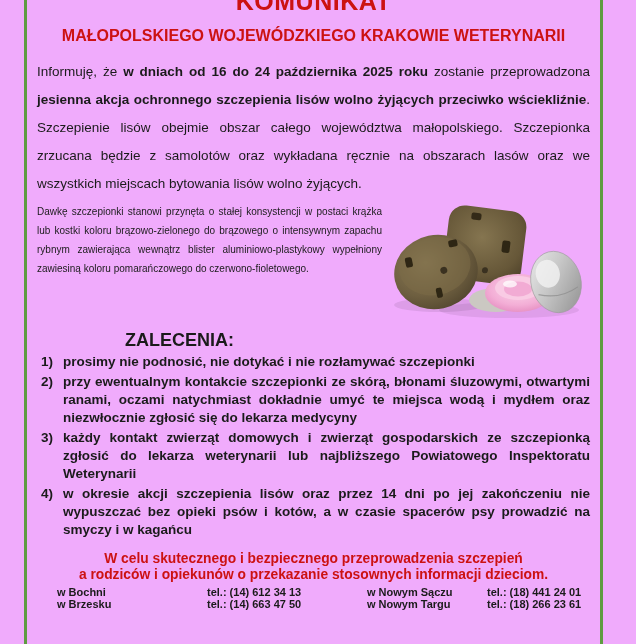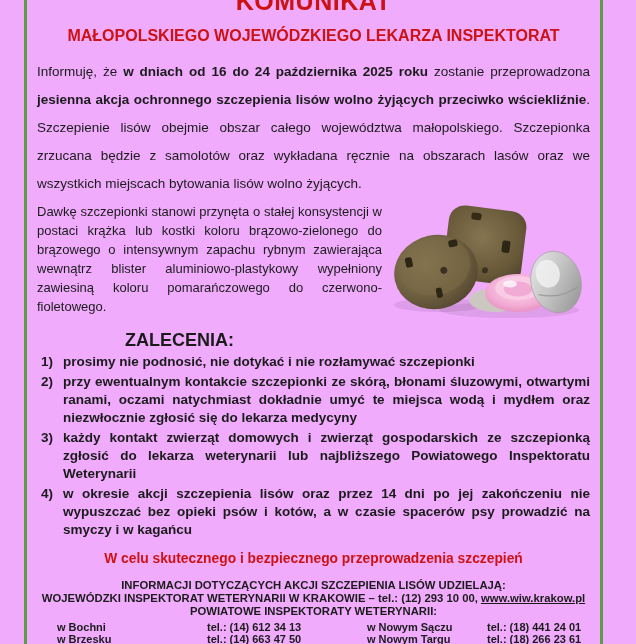--- a/index.html
+++ b/index.html
@@ -38,21 +38,21 @@
     margin-top:12px;
     font-size:13.5px; line-height:28px;
     text-align:justify;
   }
   .bait-row {
     margin-top:4px;
     display:flex; align-items:flex-start;
   }
   .bait-text {
     width:356px;
-    font-size:13px; line-height:19px;
+    font-size:10px; line-height:19px;
     text-align:justify;
   }
   .bait-photo { margin-left:2px; margin-top:-2px; }
   .rec-heading {
     margin-top:4px; margin-left:88px;
     font-size:18px; font-weight:bold;
     width:fit-content;
   }
   .rec-list {
     margin-top:2px;
@@ -95,21 +95,21 @@
 </style>
 </head>
 <body>
 
 <div class="page">
   <div class="frame"></div>
 
   <div class="content">
 
     <div class="title">KOMUNIKAT</div>
-    <div class="subtitle">MAŁOPOLSKIEGO WOJEWÓDZKIEGO LEKARZA INSPEKTORAT</div>
+    <div class="subtitle">MAŁOPOLSKIEGO WOJEWÓDZKIEGO KRAKOWIE WETERYNARII</div>
 
     <p class="intro"><span>Informuję, że </span><strong>w dniach od 16 do 24 października 2025 roku</strong><span> zostanie przeprowadzona </span><strong>jesienna akcja ochronnego szczepienia lisów wolno żyjących przeciwko wściekliźnie</strong><span>. Szczepienie lisów obejmie obszar całego województwa małopolskiego. Szczepionka zrzucana będzie z samolotów oraz wykładana ręcznie na obszarach lasów oraz we wszystkich miejscach bytowania lisów wolno żyjących.</span></p>
 
     <div class="bait-row">
       <p class="bait-text">Dawkę szczepionki stanowi przynęta o stałej konsystencji w postaci krążka lub kostki koloru brązowo-zielonego do brązowego o intensywnym zapachu rybnym zawierająca wewnątrz blister aluminiowo-plastykowy wypełniony zawiesiną koloru pomarańczowego do czerwono-fioletowego.</p>
       <div class="bait-photo">
         <svg width="206" height="122" viewBox="0 0 206 122">
           <defs>
             <radialGradient id="brownG" cx="40%" cy="35%" r="75%">
               <stop offset="0%" stop-color="#8d7d58"></stop>
@@ -172,27 +172,23 @@
 
     <ol class="rec-list">
       <li>prosimy nie podnosić, nie dotykać i nie rozłamywać szczepionki</li>
       <li>przy ewentualnym kontakcie szczepionki ze skórą, błonami śluzowymi, otwartymi ranami, oczami natychmiast dokładnie umyć te miejsca wodą i mydłem oraz niezwłocznie zgłosić się do lekarza medycyny</li>
       <li>każdy kontakt zwierząt domowych i zwierząt gospodarskich ze szczepionką zgłosić do lekarza weterynarii lub najbliższego Powiatowego Inspektoratu Weterynarii</li>
       <li>w okresie akcji szczepienia lisów oraz przez 14 dni po jej zakończeniu nie wypuszczać bez opieki psów i kotów, a w czasie spacerów psy prowadzić na smyczy i w kagańcu</li>
     </ol>
 
     <div class="appeal">
       <div>W celu skutecznego i bezpiecznego przeprowadzenia szczepień</div>
+      <div>a rodziców i opiekunów o przekazanie stosownych informacji dzieciom.</div>
     </div>
 
-    <div class="contacts-head">
-      <div>INFORMACJI DOTYCZĄCYCH AKCJI SZCZEPIENIA LISÓW UDZIELAJĄ:</div>
-      <div><span>WOJEWÓDZKI INSPEKTORAT WETERYNARII W KRAKOWIE – tel.: (12) 293 10 00, </span><a>www.wiw.krakow.pl</a></div>
-      <div>POWIATOWE INSPEKTORATY WETERYNARII:</div>
-    </div>
 
     <div class="phone-table">
       <div>w Bochni</div>
       <div>tel.: (14) 612 34 13</div>
       <div>w Nowym Sączu</div>
       <div>tel.: (18) 441 24 01</div>
 
       <div>w Brzesku</div>
       <div>tel.: (14) 663 47 50</div>
       <div>w Nowym Targu</div>

